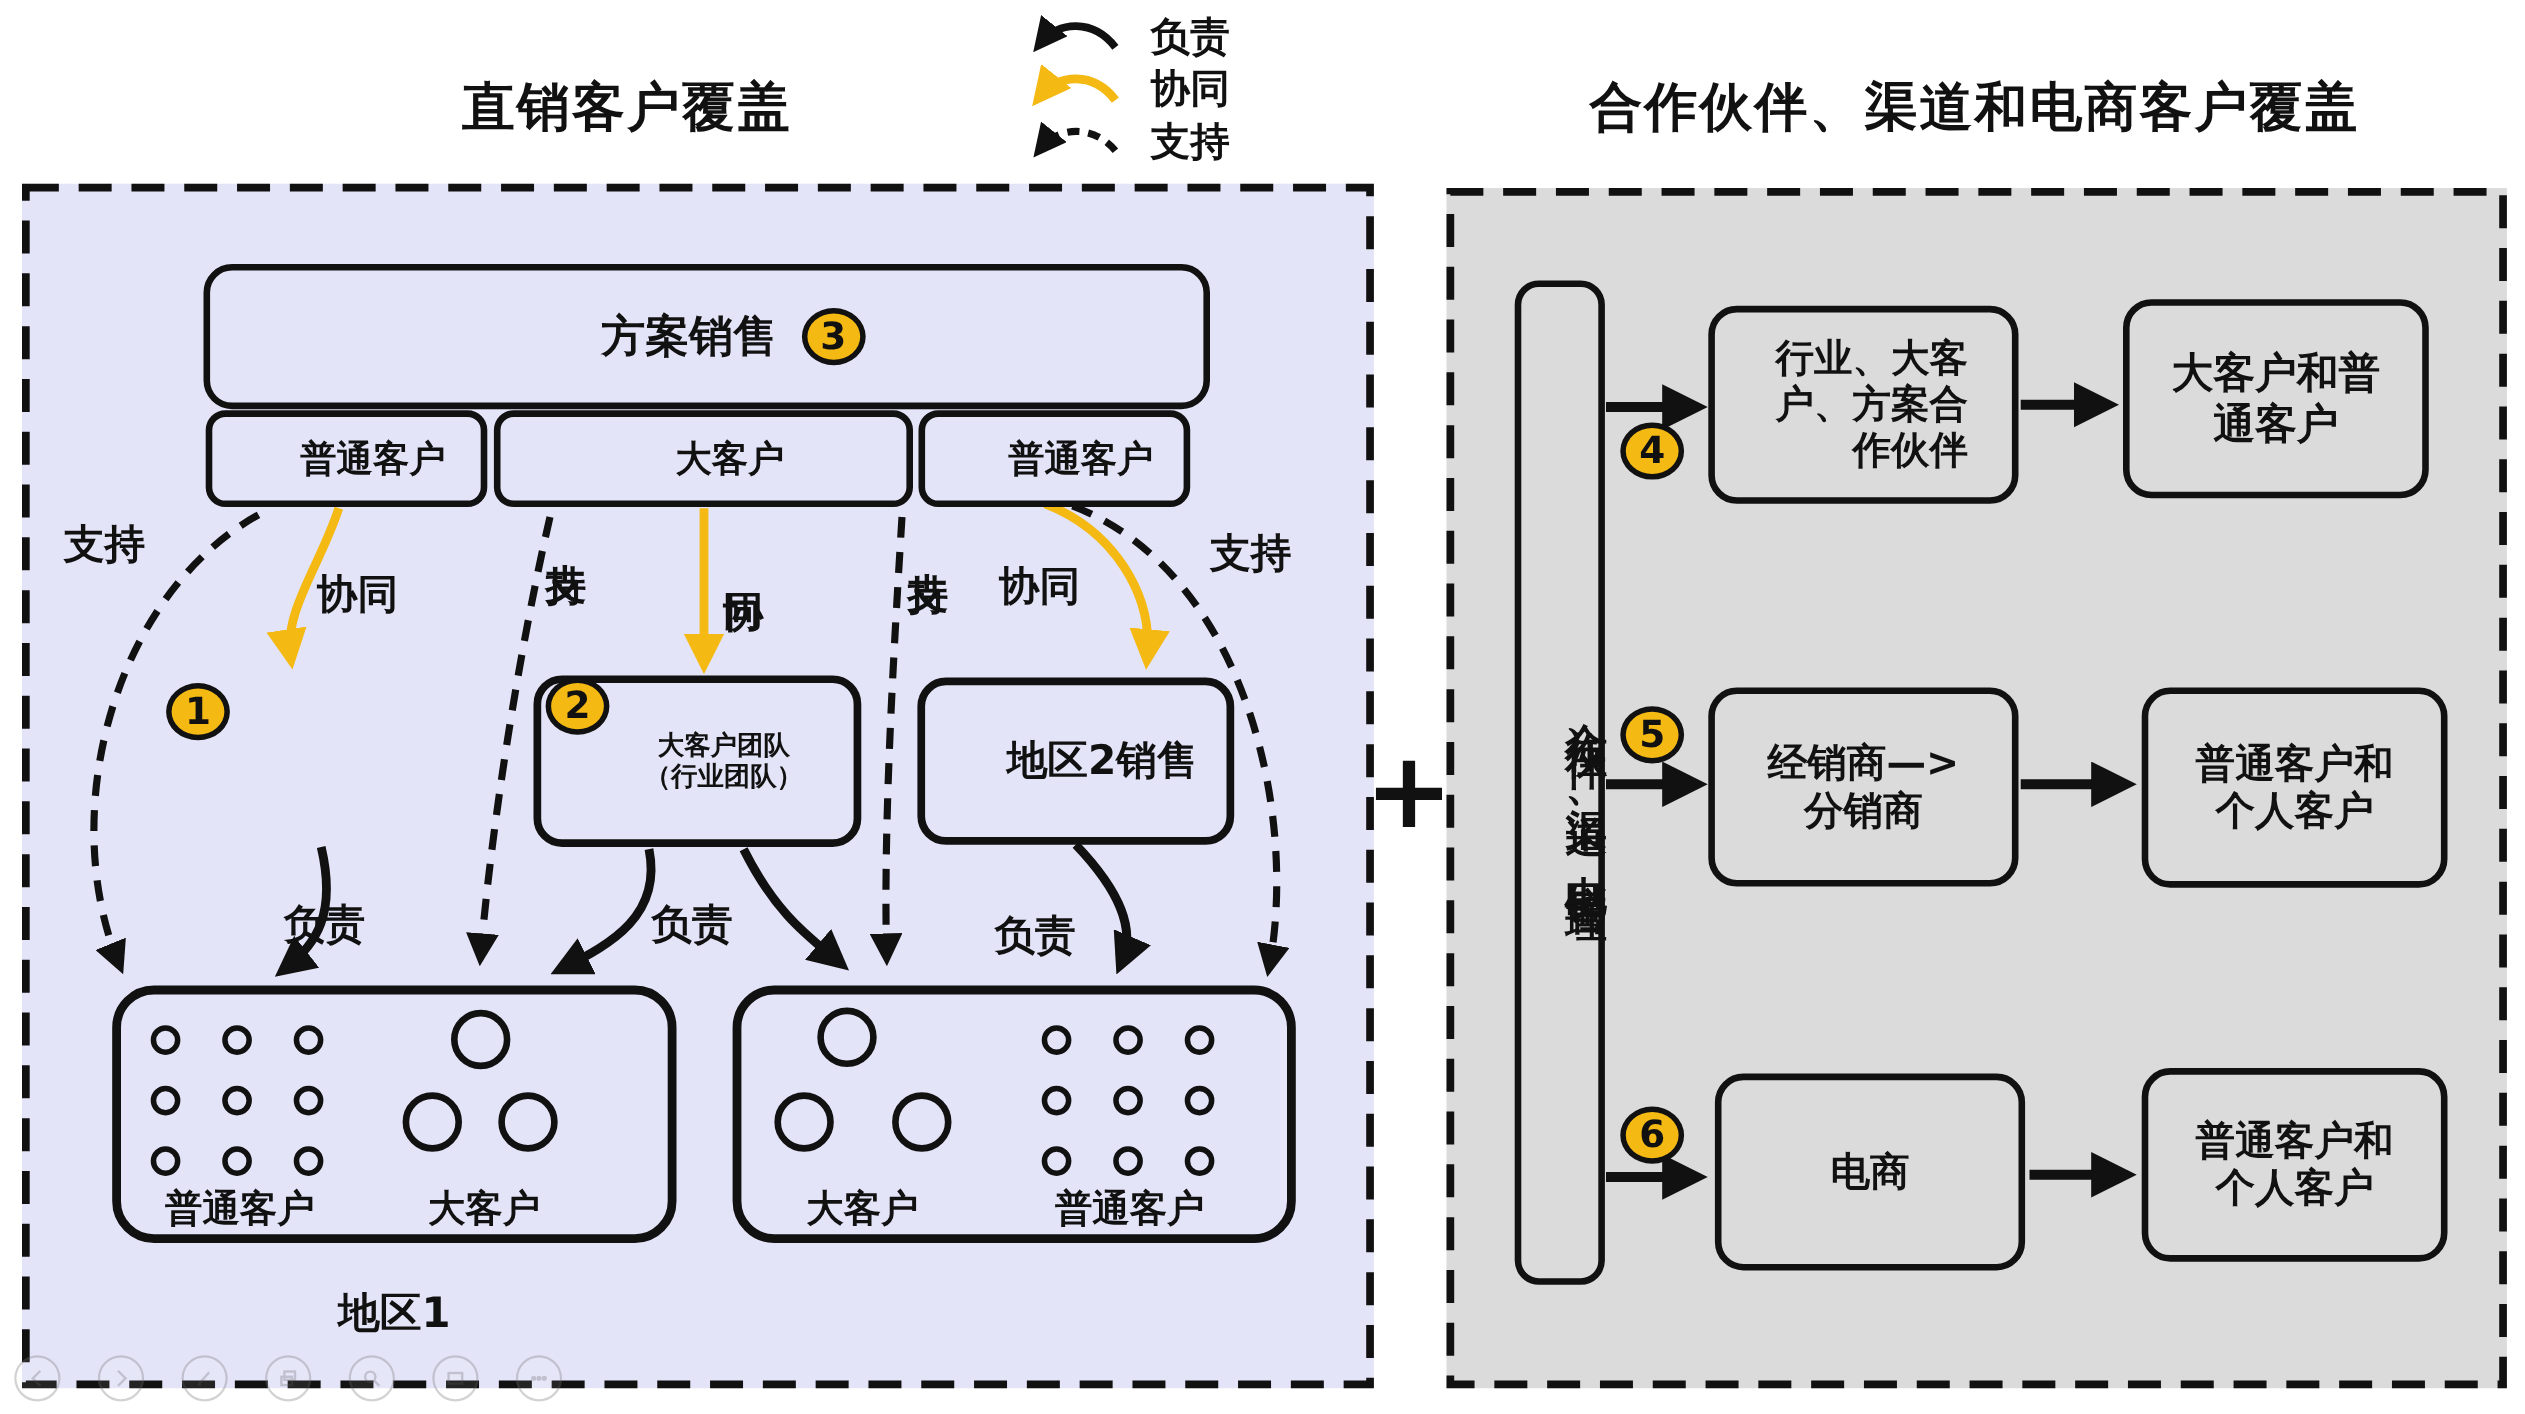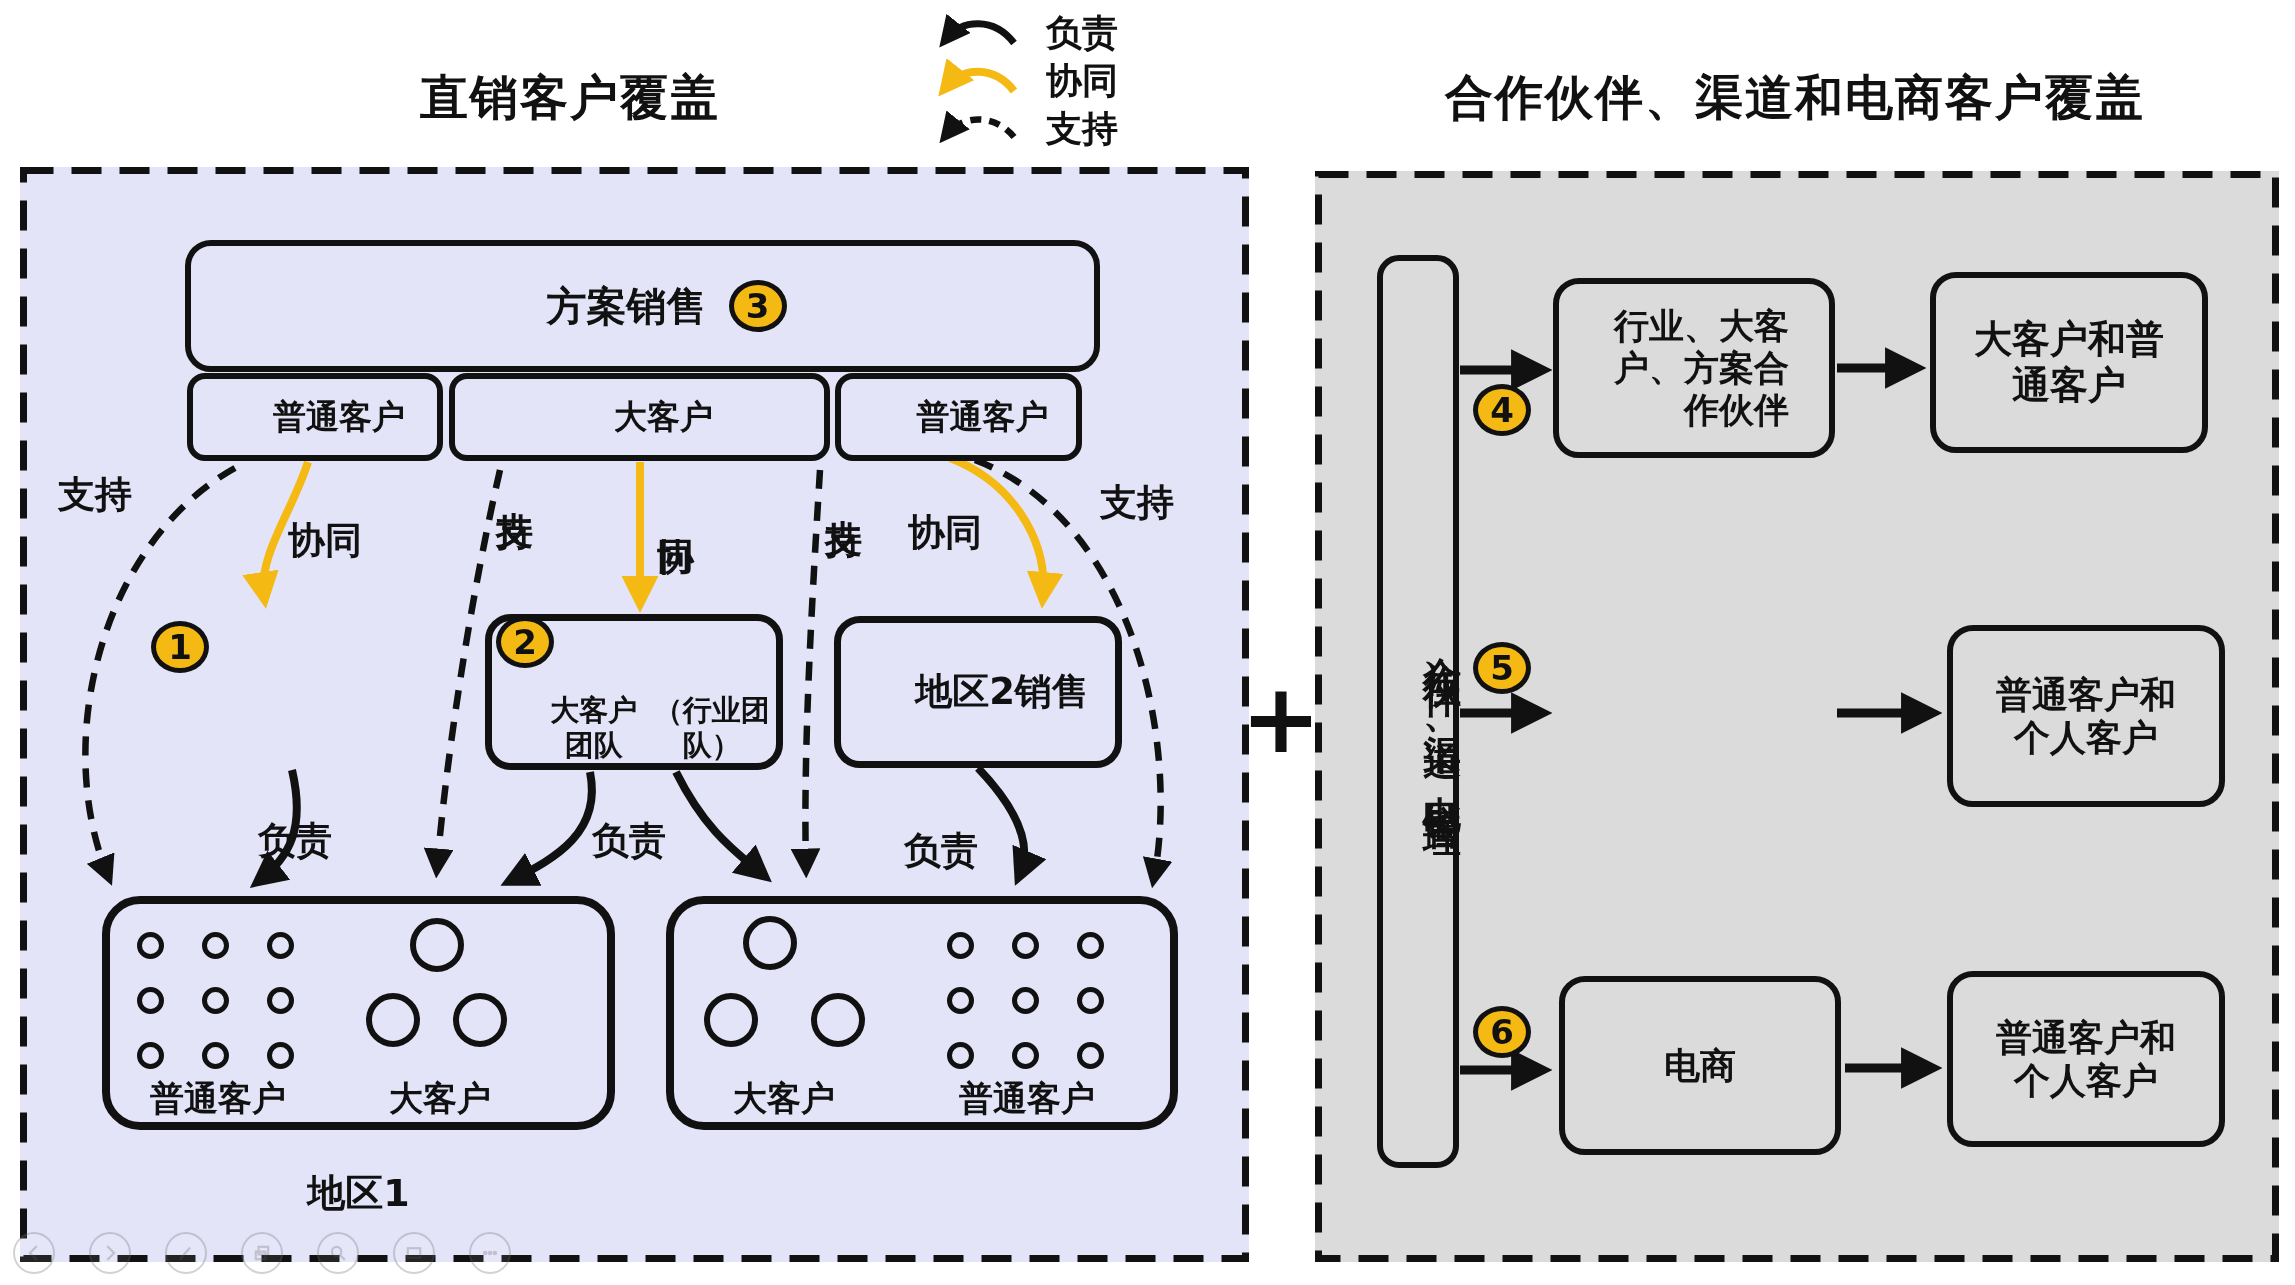--- a/index.html
+++ b/index.html
@@ -32,21 +32,21 @@
   .lav{background:#E4E4F8;}
   .gry{background:#DBDBDB;}
   .wrapzone{word-break:break-all;line-break:anywhere;overflow-wrap:anywhere;}
 
   #solution-box{left:185px;top:240px;width:915px;height:132px;font-size:40px;gap:22px;}
   #seg-1{left:187px;top:373px;width:256px;height:88px;font-size:33px;border-radius:18px;}
   #seg-2{left:449px;top:373px;width:381px;height:88px;font-size:33px;border-radius:18px;}
   #seg-3{left:835px;top:373px;width:247px;height:88px;font-size:33px;border-radius:18px;}
 
   #team-1{left:143px;top:615px;width:294px;height:152px;font-size:37px;border-width:7px;}
-  #team-2{left:485px;top:614px;width:298px;height:156px;font-size:29px;border-width:7px;flex-direction:row;align-items:flex-end;}
+  #team-2{left:485px;top:614px;width:298px;height:156px;font-size:24px;border-width:7px;flex-direction:column;}
   #team-3{left:834px;top:616px;width:288px;height:152px;font-size:37px;border-width:7px;}
 
   
   .badge{position:absolute;z-index:6;width:58px;height:52px;background:#F5B914;border:5px solid #111;
          border-radius:50%;display:flex;align-items:center;justify-content:center;font-size:34px;box-sizing:border-box;}
   .badge-inline{position:relative;z-index:6;width:58px;height:52px;background:#F5B914;border:5px solid #111;
          border-radius:50%;display:flex;align-items:center;justify-content:center;font-size:34px;box-sizing:border-box;}
   #badge-1{left:151px;top:621px;}
   #badge-2{left:496px;top:616px;}
   #badge-4{left:1473px;top:384px;}
@@ -264,20 +264,23 @@
   <div class="badge" id="badge-4">4</div>
   <div class="badge" id="badge-5">5</div>
   <div class="badge" id="badge-6">6</div>
 
   <div class="node gry wrapzone" id="row1-src">
     <span>行业、大客户、方案合作伙伴</span>
   </div>
   <div class="node gry wrapzone" id="row1-dst">
     <span>大客户和普通客户</span>
   </div>
+  <div class="node gry wrapzone" id="row2-src">
+    <span>经销商—&gt;分销商</span>
+  </div>
   <div class="node gry wrapzone" id="row2-dst">
     <span>普通客户和个人客户</span>
   </div>
   <div class="node gry wrapzone" id="row3-src">
     <span>电商</span>
   </div>
   <div class="node gry wrapzone" id="row3-dst">
     <span>普通客户和个人客户</span>
   </div>
 

